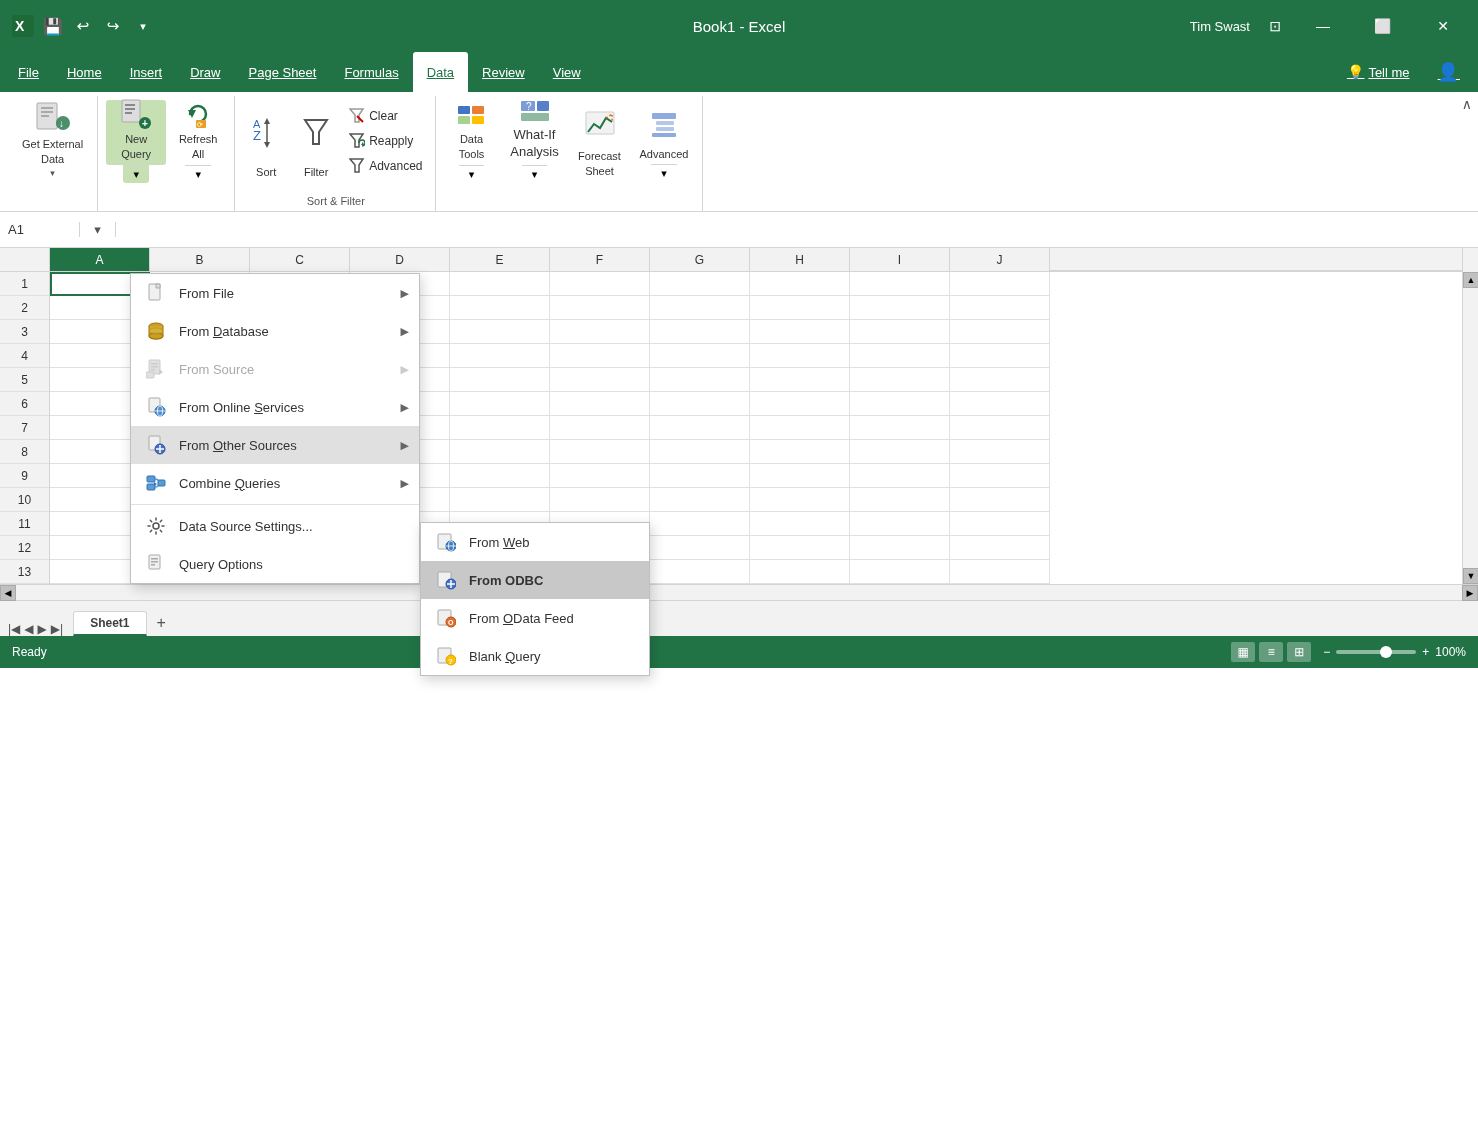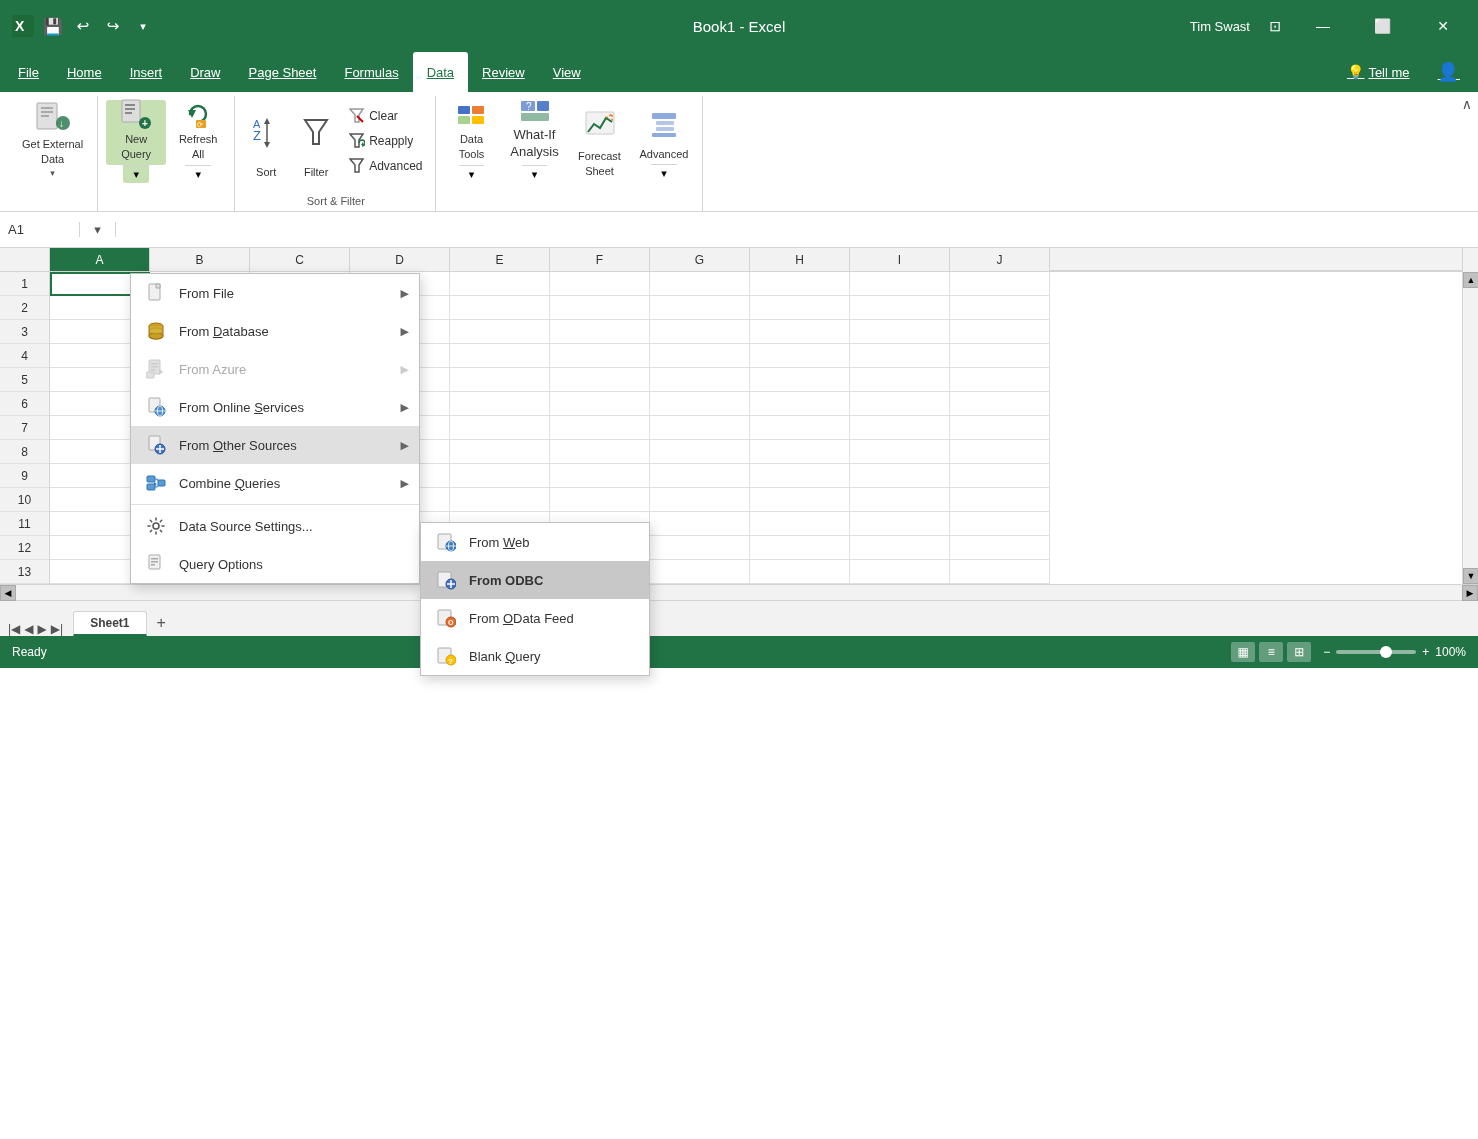--- a/index.html
+++ b/index.html
@@ -758,21 +758,21 @@
     <div class="icon-small">
       <svg width="20" height="20" viewBox="0 0 20 20">
         <rect x="3" y="1" width="11" height="14" rx="1" fill="#e0e0e0" stroke="#ccc" stroke-width="1"></rect>
         <rect x="5" y="4" width="7" height="1.5" fill="#ccc"></rect>
         <rect x="5" y="7" width="7" height="1.5" fill="#ccc"></rect>
         <rect x="5" y="10" width="4" height="1.5" fill="#ccc"></rect>
         <polygon points="13,10 17,13 13,16" fill="#ccc"></polygon>
         <rect x="0" y="13" width="8" height="6" rx="1" fill="#e0e0e0" stroke="#ccc" stroke-width="1"></rect>
       </svg>
     </div>
-    <span class="dropdown-item-text">From Azure</span>
+    <span class="dropdown-item-text">From Source</span>
     <span class="arrow" style="color:#ccc;">▶</span>
   </div>
 
   <div class="dropdown-item">
     <div class="icon-small">
       <svg width="20" height="20" viewBox="0 0 20 20">
         <rect x="3" y="1" width="11" height="14" rx="1" fill="#f0f0f0" stroke="#aaa" stroke-width="1"></rect>
         <circle cx="14" cy="14" r="5" fill="#5090d0" stroke="#3070b0" stroke-width="1"></circle>
         <ellipse cx="14" cy="14" rx="2.5" ry="5" fill="none" stroke="#fff" stroke-width="0.8"></ellipse>
         <line x1="9" y1="14" x2="19" y2="14" stroke="#fff" stroke-width="0.8"></line>

